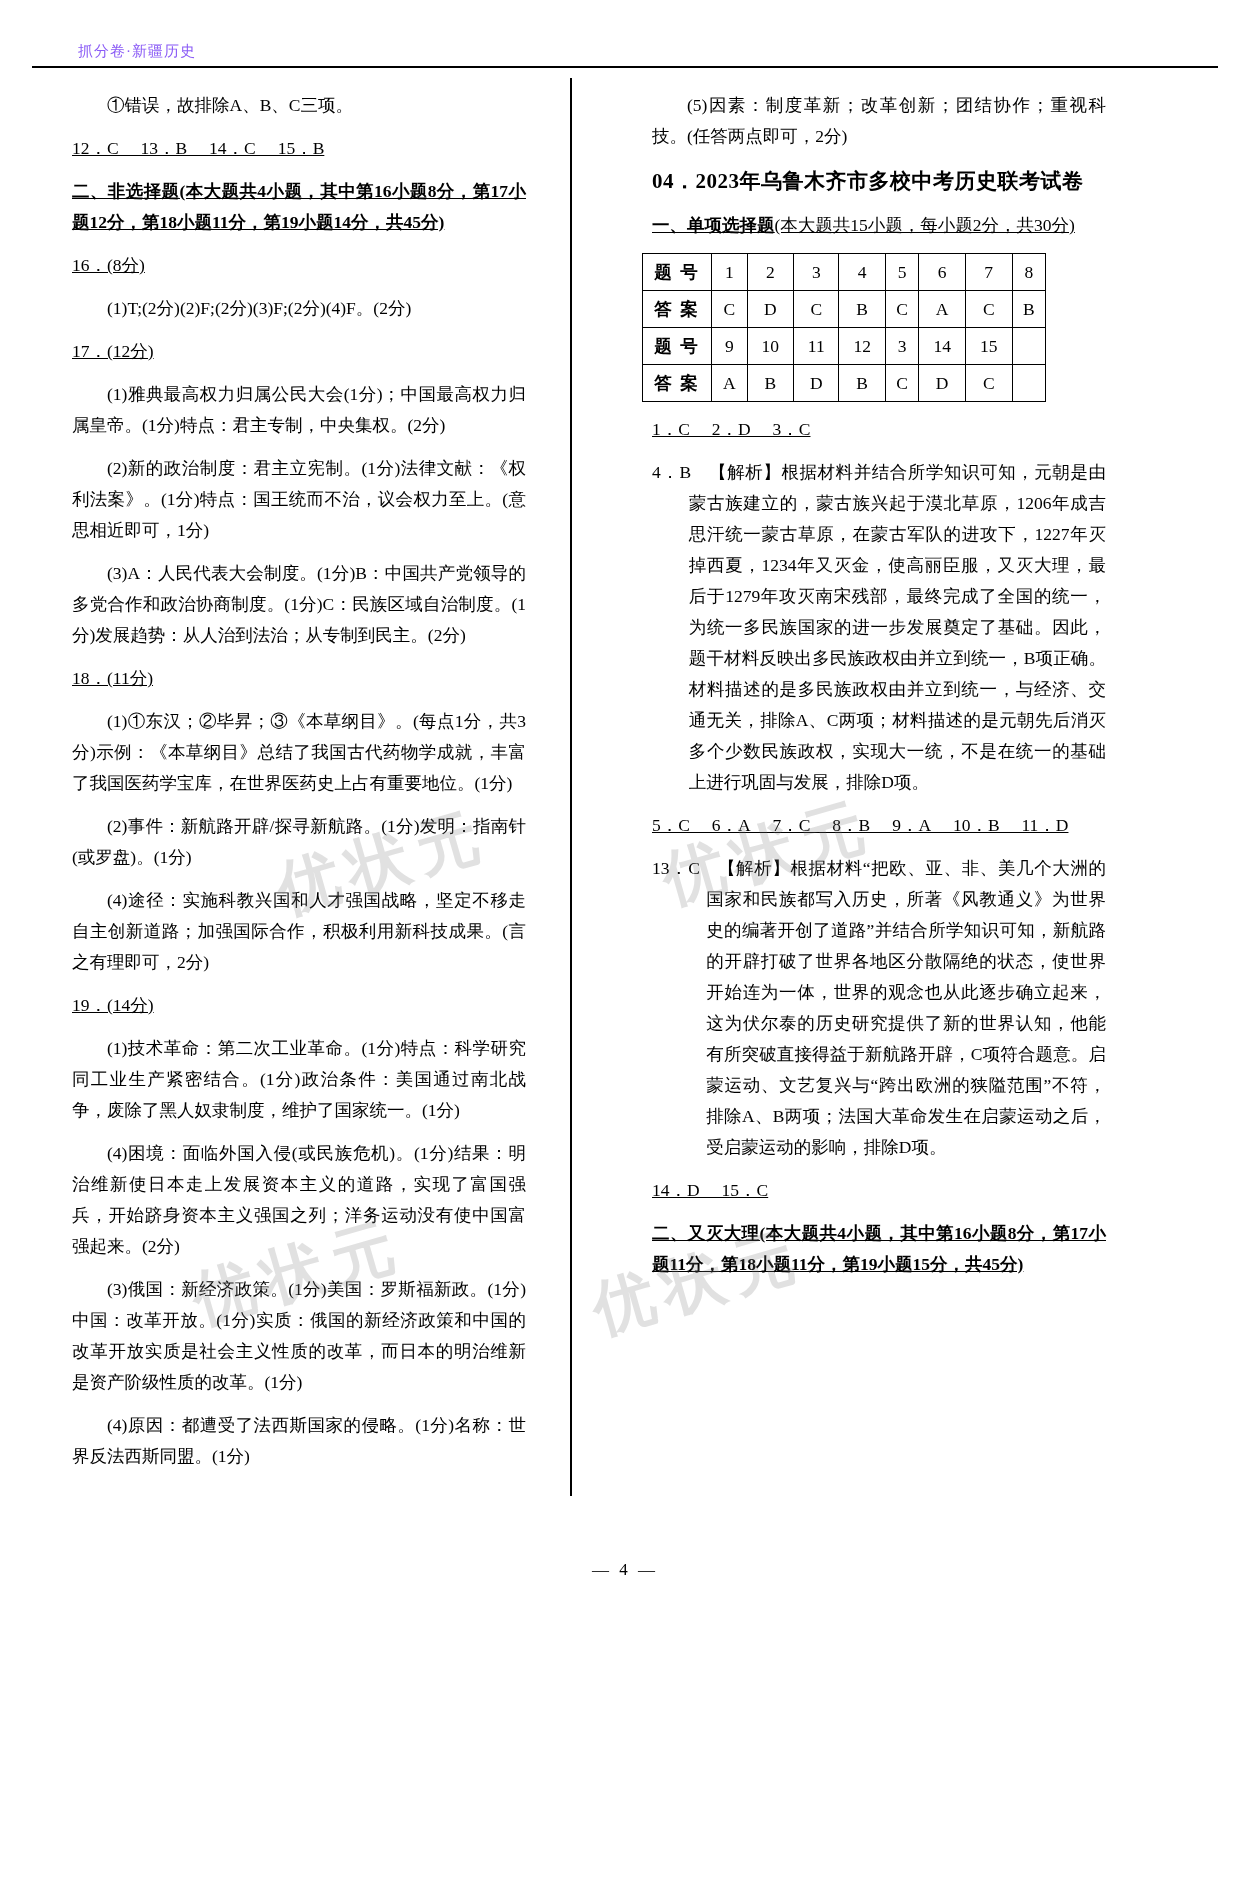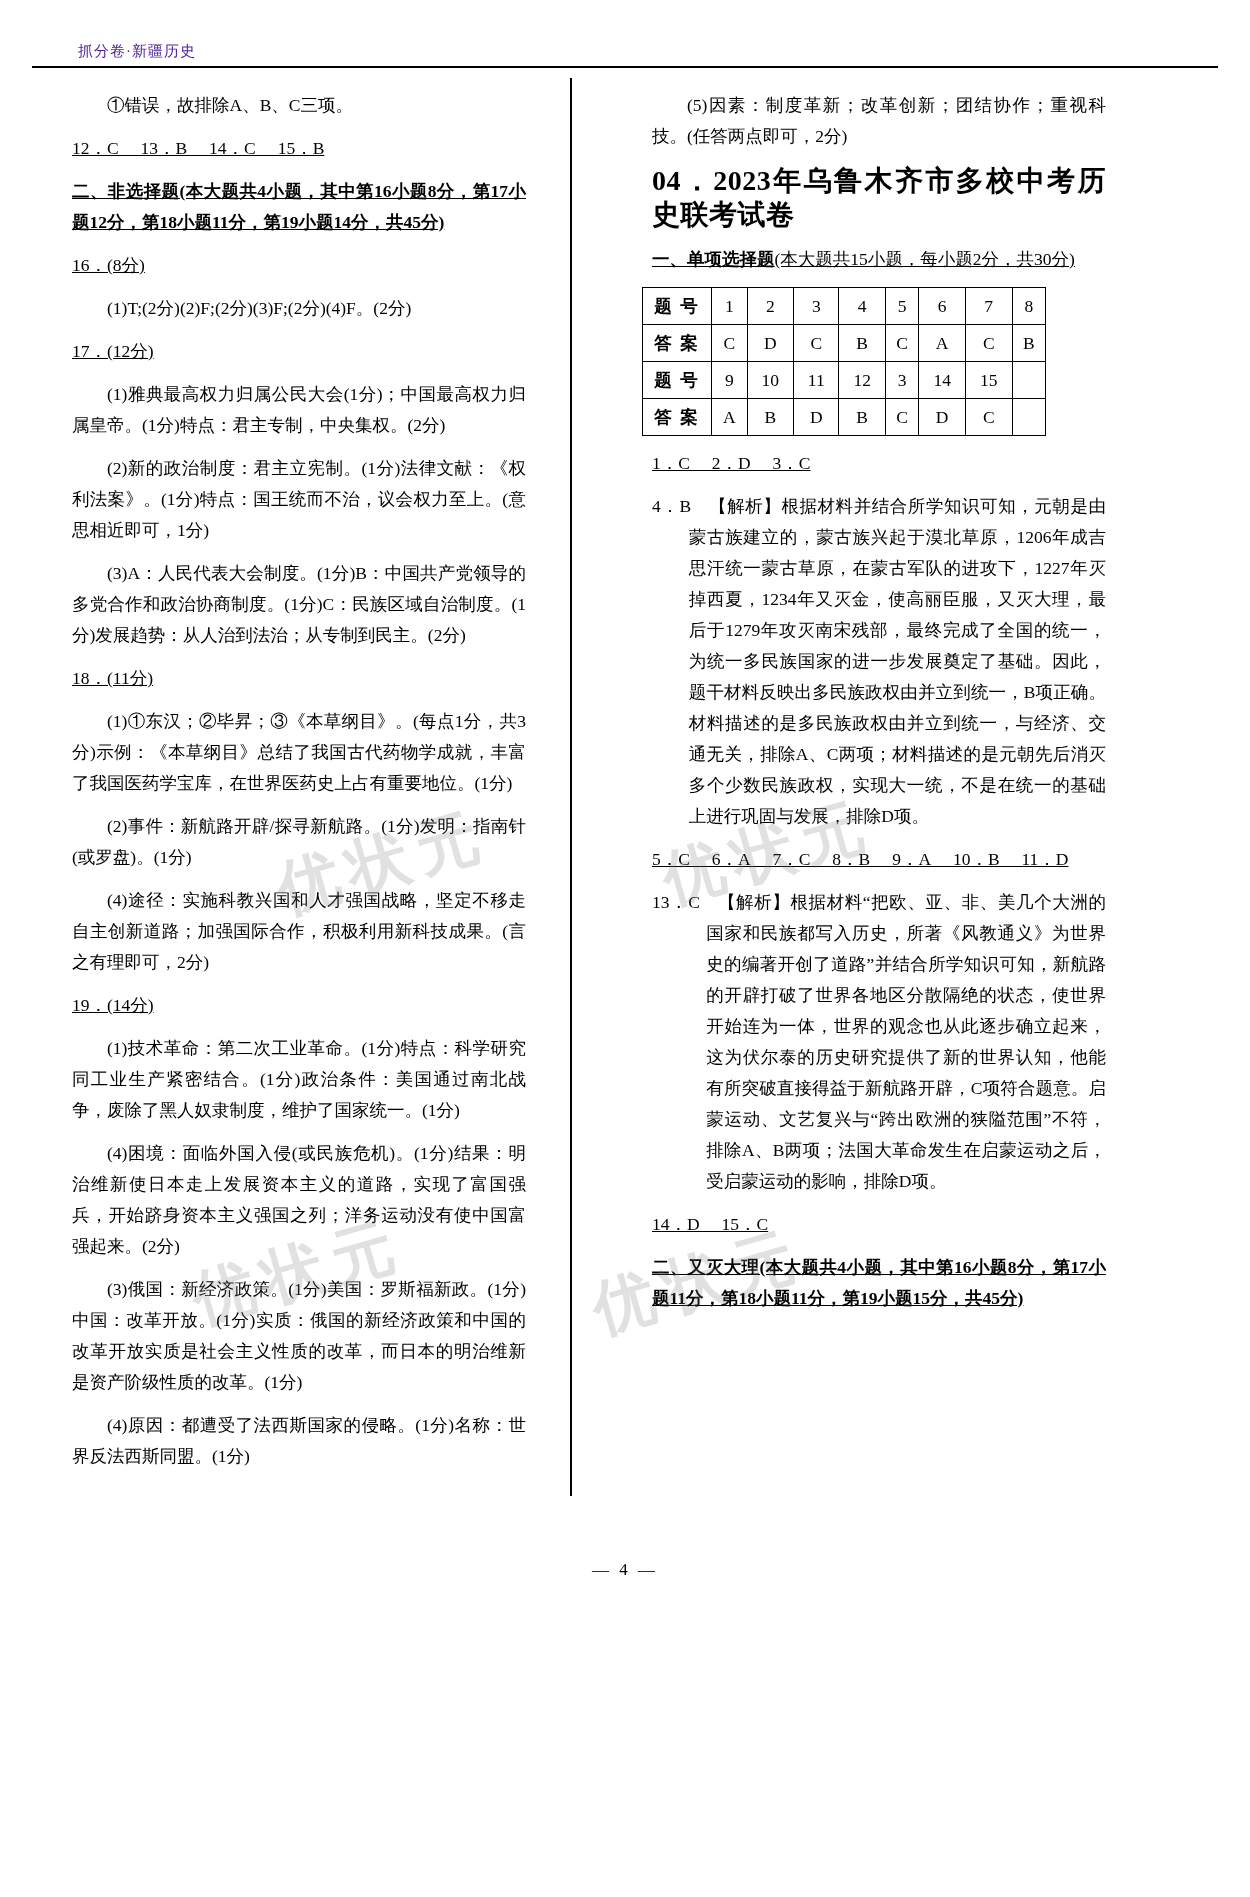--- a/index.html
+++ b/index.html
@@ -1,30 +1,30 @@
 <!DOCTYPE html>
 <html><head>
 <meta charset="utf-8">
 <style>
   html,body{margin:0;padding:0;background:#fff;}
   body{width:1250px;height:1897px;font-family:"Liberation Serif","DejaVu Serif",serif;color:#000;position:relative;overflow:hidden;}
   .page{position:absolute;inset:0;}
-  .header{position:absolute;left:78px;top:42px;font-size:15px;letter-spacing:1px;color:#4c1d95;}
+  .header{position:absolute;left:78px;top:42px;font-size:15px;letter-spacing:1px;color:#8b5cf6;}
   .hrule{position:absolute;left:32px;top:66px;width:1186px;height:2px;background:#000;}
   .col{position:absolute;top:78px;width:478px;font-size:17.5px;line-height:31px;text-align:justify;}
   .colL{left:60px;}
   .colR{left:640px;}
   .vrule{position:absolute;left:570px;top:78px;width:2px;height:1418px;background:#000;}
   p{margin:12px;}
   .ind1{text-indent:0;text-decoration:underline;}
   .ind2{text-indent:2em;}
   .hang{padding-left:2.1em;text-indent:-2.1em;}
   .hang3{padding-left:3.1em;text-indent:-3.1em;}
   .bold{font-weight:bold;}
-  .title2{font-weight:bold;font-size:28px;line-height:34px;letter-spacing:0.5px;margin-top:10px;}
+  .title2{font-weight:bold;font-size:21px;line-height:34px;letter-spacing:0.5px;margin-top:10px;}
   table.ans{border-collapse:collapse;margin:7px 0 6px 2px;width:404px;}
   table.ans td{border:1.6px solid #000;height:34px;text-align:center;font-size:17.5px;}
   table.ans td.lbl{font-weight:bold;width:66px;letter-spacing:2px;}
   .pagenum{position:absolute;left:0;right:0;top:1560px;text-align:center;font-size:17px;letter-spacing:3px;}
   .wm{position:absolute;color:rgba(120,120,120,0.22);font-size:62px;font-weight:bold;letter-spacing:10px;transform:rotate(-16deg);white-space:nowrap;pointer-events:none;font-family:"Liberation Serif",serif;}
   .wm1{left:275px;top:820px;}
   .wm2{left:190px;top:1230px;}
   .wm3{left:660px;top:810px;}
   .wm4{left:590px;top:1240px;}
 </style>

